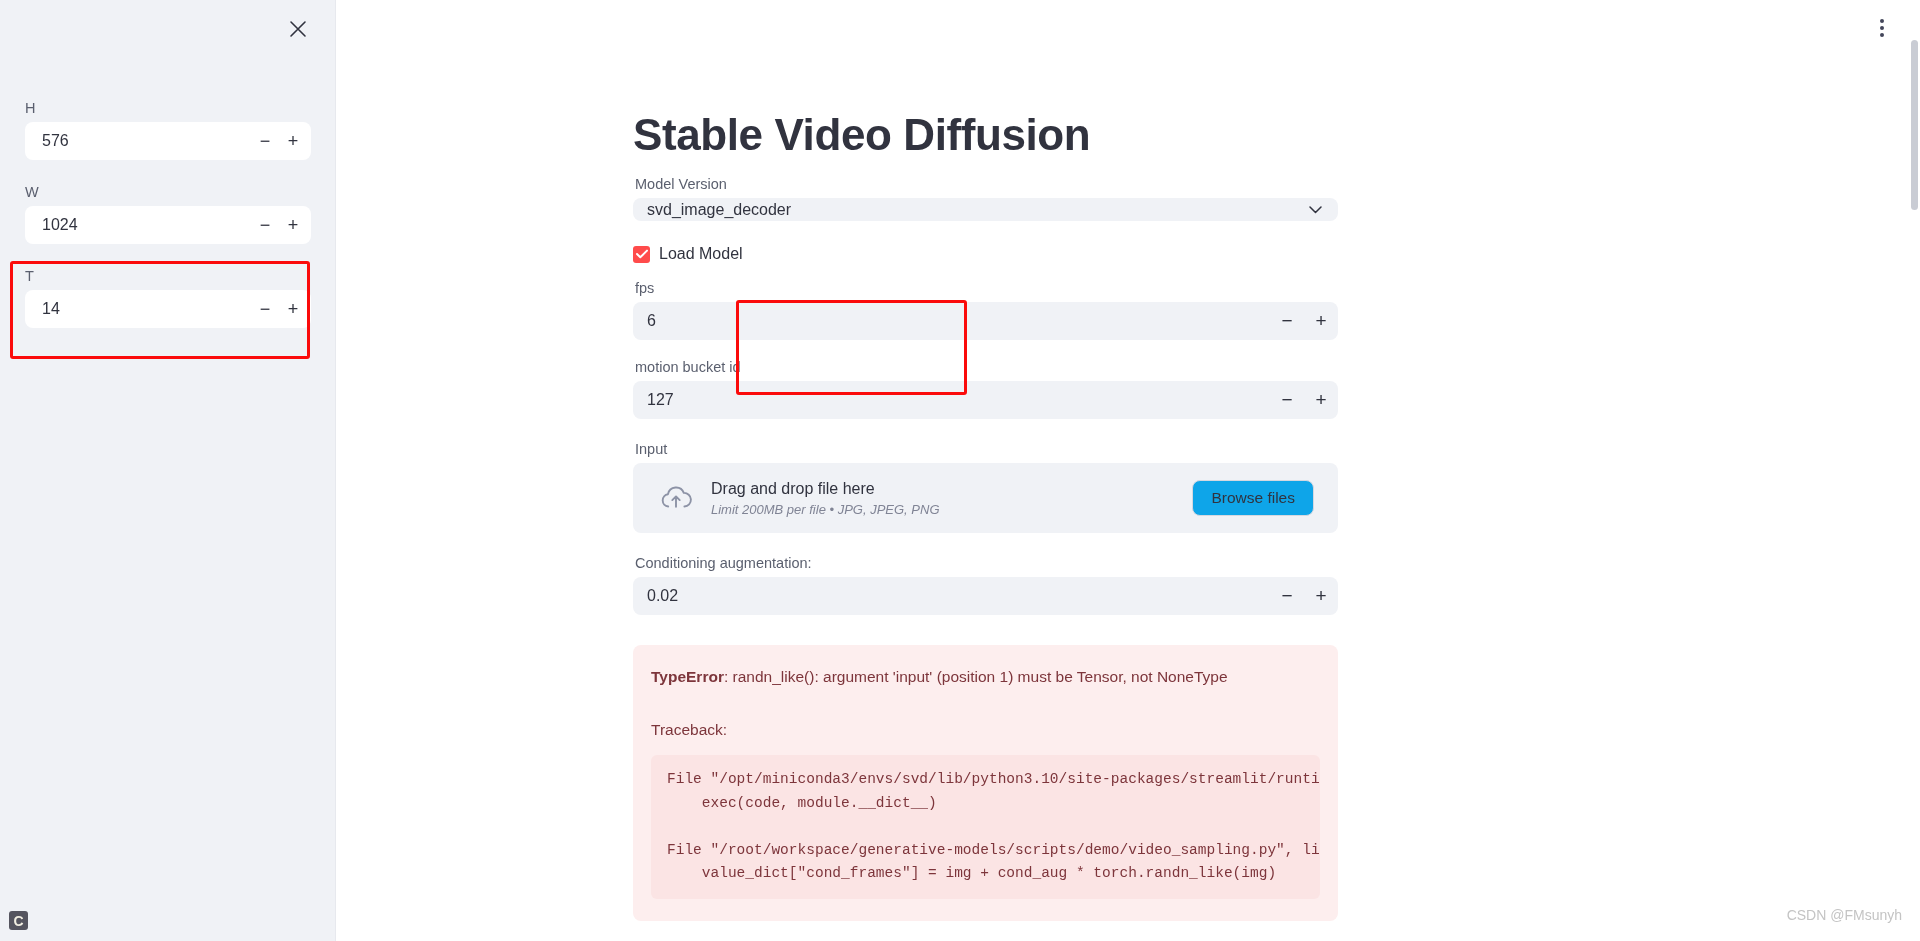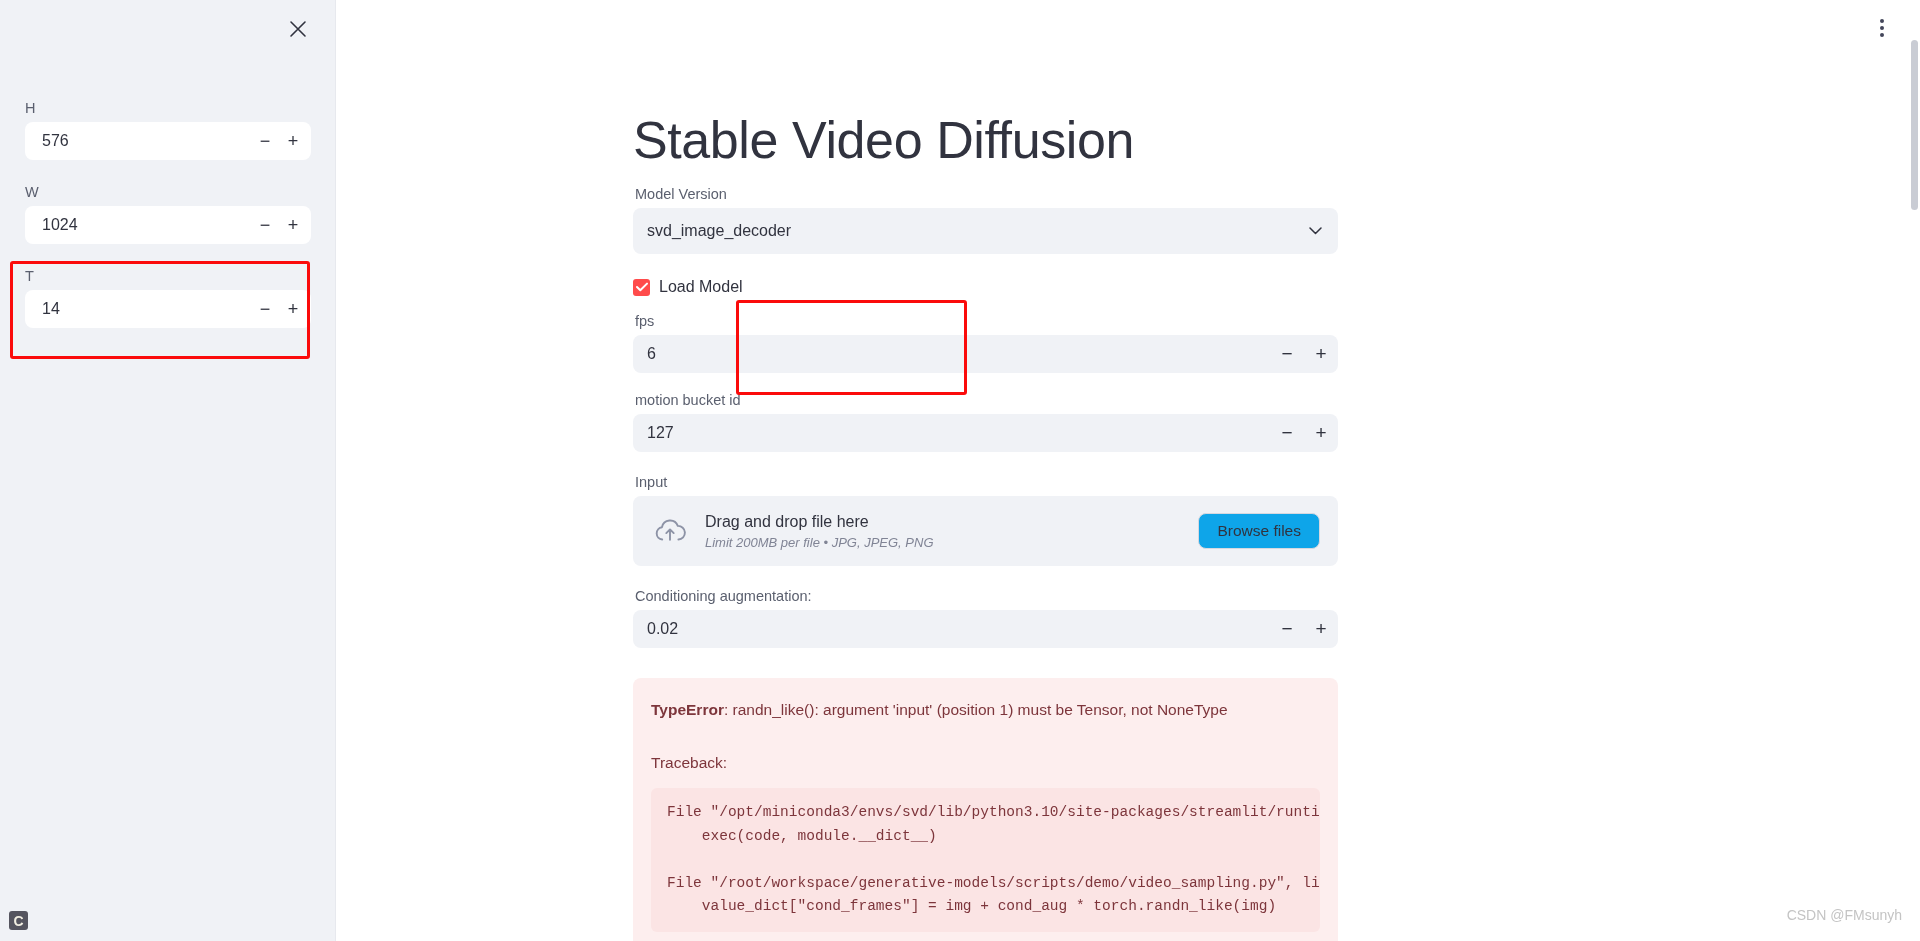--- a/index.html
+++ b/index.html
@@ -103,31 +103,31 @@
   }
 
   .content {
     position: absolute; top: 0; left: 0; width: 1584px;
   }
   .col {
     position: absolute; left: 297px; width: 705px;
   }
   h1.title {
     font-family: "Liberation Sans", sans-serif;
-    font-size: 52px; font-weight: 400; color: #31333f;
+    font-size: 44px; font-weight: 700; color: #31333f;
     letter-spacing: -0.4px;
     margin-top: 110px;
   }
 
   .lbl {
     font-size: 14.5px; color: #5a5f6e; margin: 0 0 6px 2px;
     font-family: "Liberation Sans", sans-serif;
   }
   .sel-box {
-    height: 46px; background: #f0f2f6; border-radius: 8px;
+    height: 23px; background: #f0f2f6; border-radius: 8px;
     display: flex; align-items: center; cursor: pointer;
   }
   .sel-box .sel-val { flex: 1; padding-left: 14px; font-size: 16px; color: #31333f; }
   .sel-box .chev { padding-right: 16px; display: flex; align-items: center; }
 
   .checkbox-row { display: flex; align-items: center; gap: 9px; margin-top: 24px; }
   .cb {
     width: 17px; height: 17px; border-radius: 3px;
     background: #ff4b4b; display: flex; align-items: center; justify-content: center;
     cursor: pointer;
@@ -140,21 +140,21 @@
     display: flex; align-items: center;
   }
   .num-row .val { flex: 1; padding-left: 14px; font-size: 16px; color: #31333f; }
   .num-row .stp {
     width: 34px; height: 100%; display: flex; align-items: center; justify-content: center;
     font-size: 19px; color: #31333f; cursor: pointer; user-select: none;
   }
 
   .uploader {
     background: #f0f2f6; border-radius: 8px;
-    padding: 16px 18px; display: flex; align-items: center; gap: 16px;
+    padding: 16px 24px; display: flex; align-items: center; gap: 16px;
   }
   .uploader .cloud { width: 38px; height: 38px; flex: 0 0 38px; display: flex; align-items: center; justify-content: center; }
   .uploader .texts { flex: 1; }
   .uploader .t1 { font-size: 16px; color: #31333f; margin-bottom: 4px; }
   .uploader .t2 { font-size: 13px; color: #808495; font-style: italic; }
   .browse-btn {
     background: #0ea5e9; border: 1px solid #d5d8e0; border-radius: 8px;
     padding: 8px 18px; font-size: 15.5px; color: #31333f; cursor: pointer;
     font-family: "Liberation Sans", sans-serif;
     white-space: nowrap;

